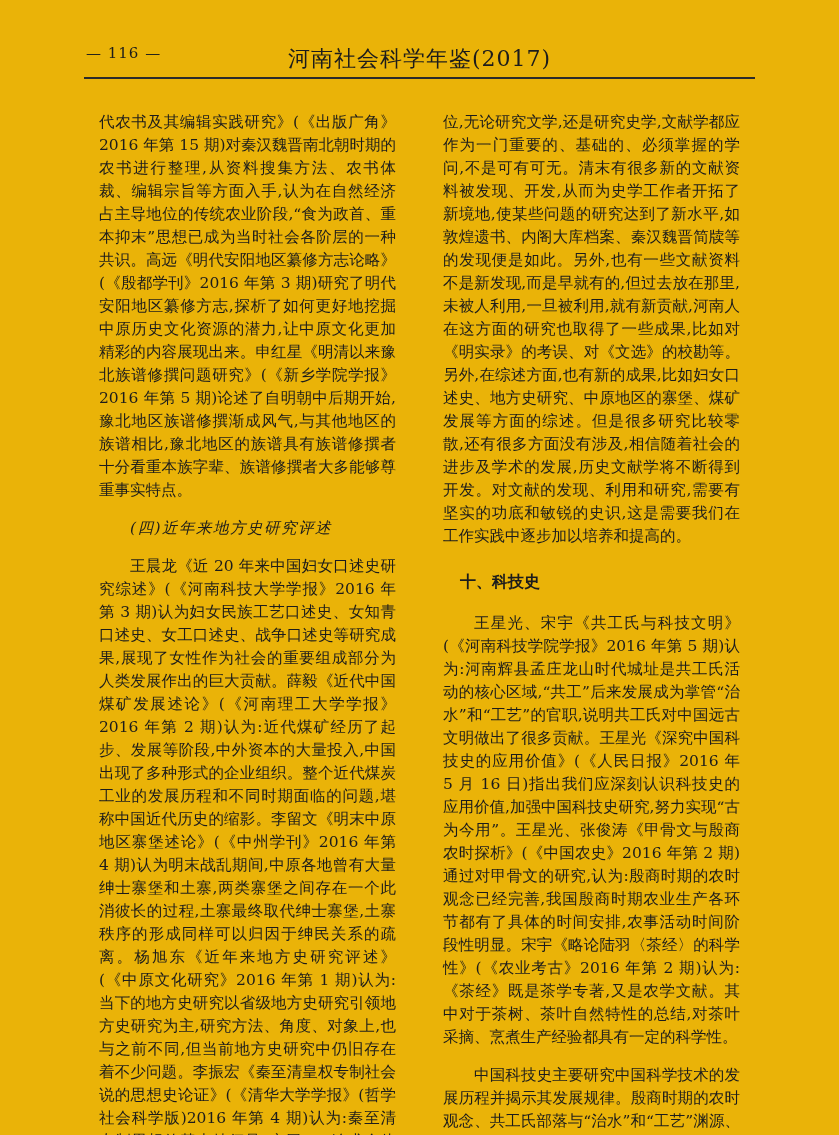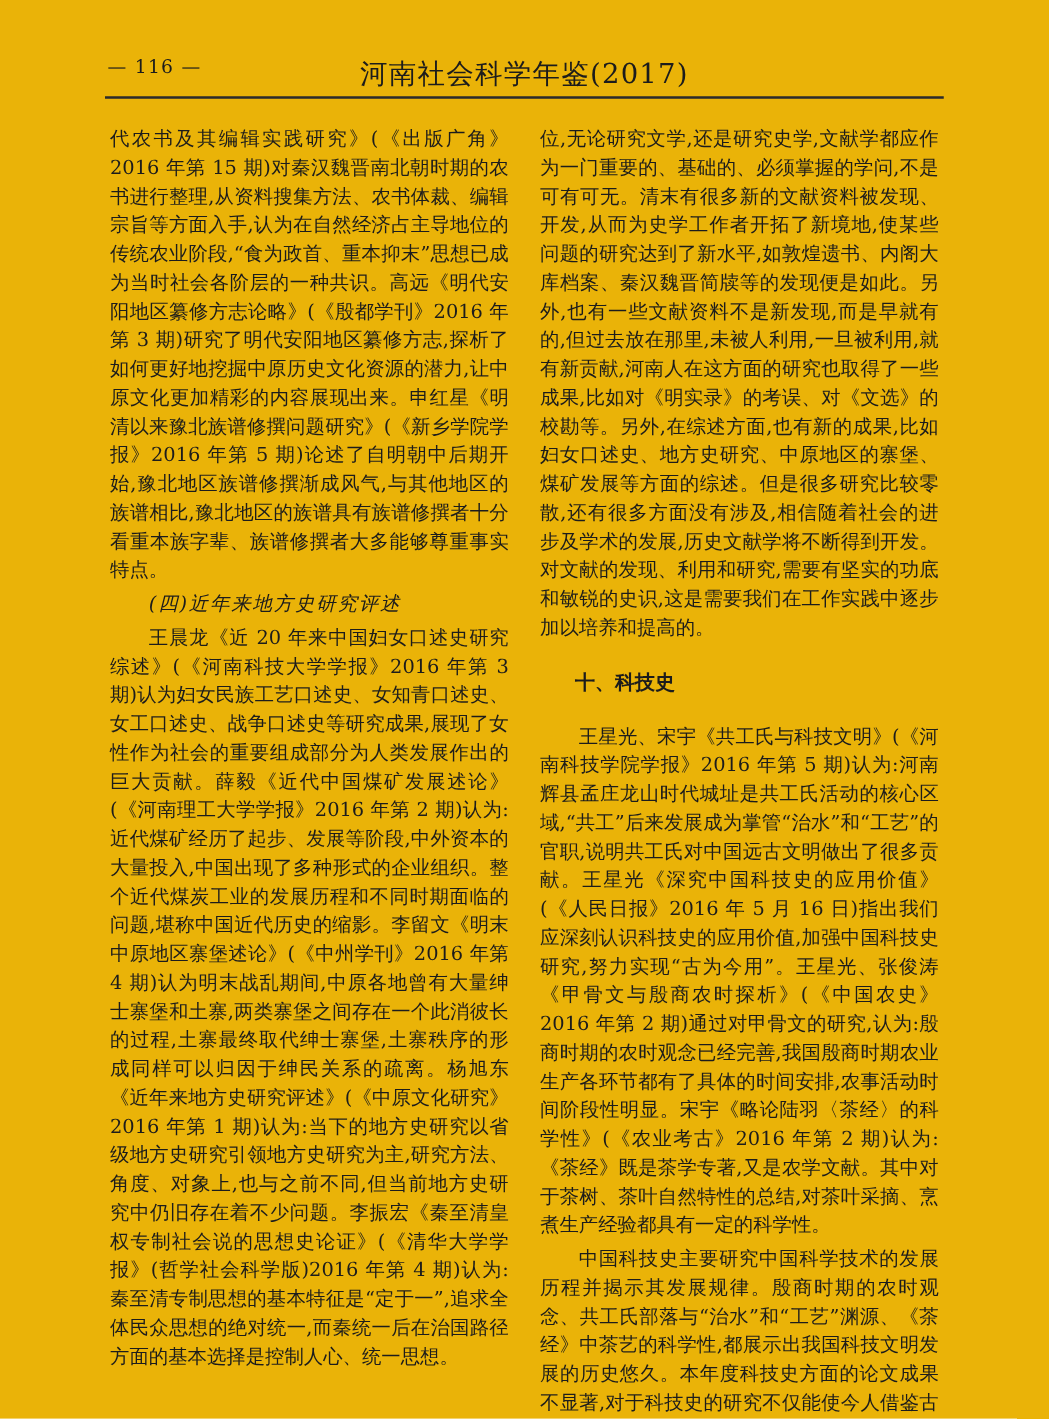--- a/index.html
+++ b/index.html
@@ -50,32 +50,32 @@
     margin-top: 17px;
   }
   .col {
     width: 327px;
     font-size: 15.5px;
     line-height: 23px;
     text-align: justify;
     text-justify: inter-ideograph;
   }
   .col p {
-    margin: 4px;
+    margin: 15px;
     text-indent: 2em;
   }
   .col p.continuation {
     text-indent: 0;
   }
   .subsection-heading {
     font-style: italic;
     letter-spacing: 1.5px;
   }
   .section-heading {
-    font-family: Liberation Mono, monospace;
+    font-family: Liberation Sans, sans-serif;
     font-weight: bold;
     font-style: normal;
     font-size: 16px;
     margin: 22px 0 19px 0 !important;
   }
 </style>
 </head>
 <body>
 
 <div class="page">

